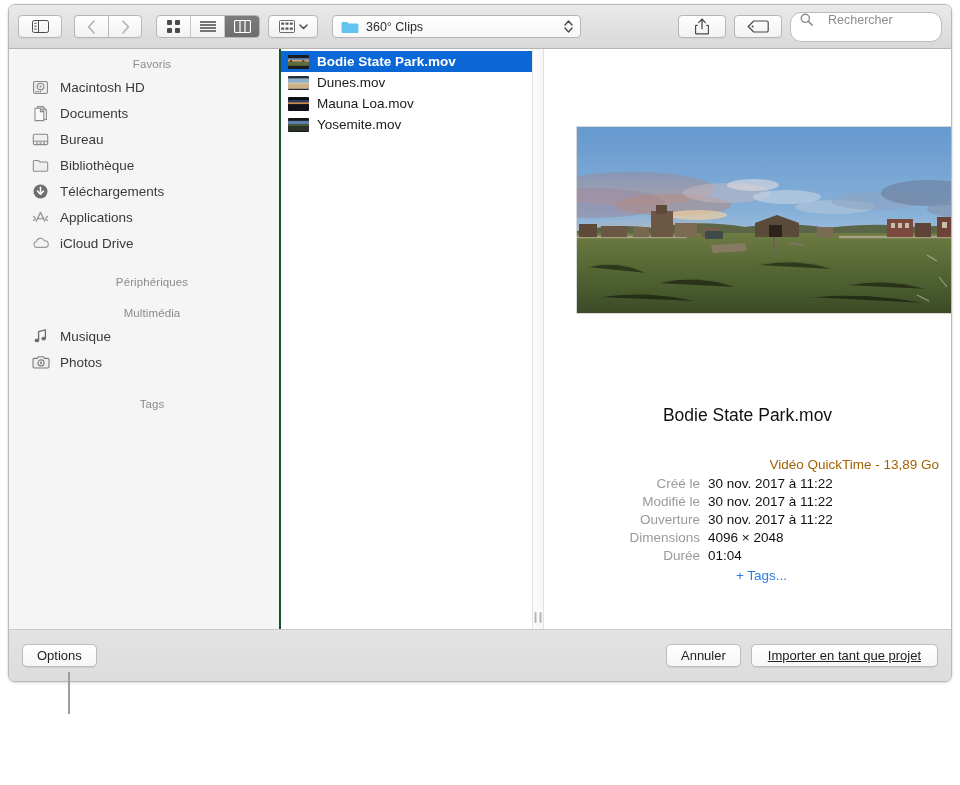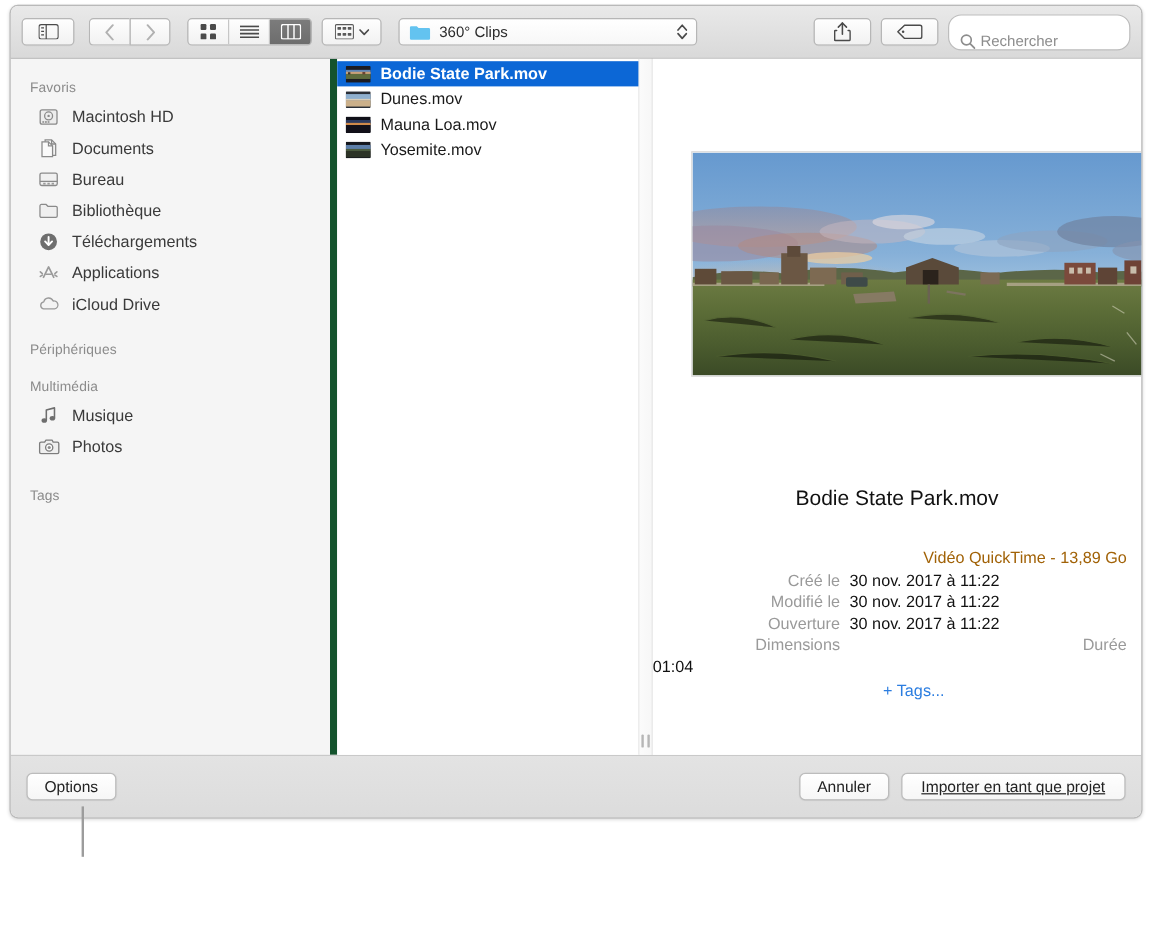--- a/index.html
+++ b/index.html
@@ -75,36 +75,37 @@
     font-size: 12.5px; color: #2b2b2b;
     cursor: default;
     box-shadow: 0 1px 0 rgba(255,255,255,.8) inset;
   }
   .path-popup .label { flex: 1; white-space: nowrap; overflow: hidden; }
   .search-field {
     height: 30px; width: 152px;
     background: #ffffff;
     border: 1px solid #bdbdbd;
     border-radius: 11px;
-    display: flex; align-items: flex-end; gap: 4px;
+    display: flex; align-items: flex-start; gap: 15px;
     padding: 0 9px;
     font-size: 12.5px; color: #8d8d8d;
     cursor: text;
   }
   .spacer { flex: 1; }
 
   
   .body { flex: 1; display: flex; min-height: 0; background: #fff; }
 
   .sidebar {
     width: 272px; flex: 0 0 272px;
     background: #f5f5f5;
-    border-right: 6px solid #14532d;
-    padding-top: 12px;
+    border-right: 2px solid #14532d;
+    padding-top: 2px;
     overflow: hidden;
+    text-align: center;
   }
   .sb-header {
     font-size: 11.5px; color: #8b8b8b;
     padding: 7px 0 4px 16px; letter-spacing: 0.1px;
   }
   .sb-item {
     display: flex; align-items: center;
     height: 26px; padding-left: 22px; gap: 10px;
     font-size: 13.5px; color: #3a3a3a;
     cursor: default;
@@ -623,20 +624,21 @@
           <div class="k">Créé le</div>
           <div class="v">30 nov. 2017 à 11:22</div>
 
           <div class="k">Modifié le</div>
           <div class="v">30 nov. 2017 à 11:22</div>
 
           <div class="k">Ouverture</div>
           <div class="v">30 nov. 2017 à 11:22</div>
 
           <div class="k">Dimensions</div>
+          <div class="v">4096 × 2048</div>
 
           <div class="k">Durée</div>
           <div class="v">01:04</div>
 
           <div class="tags">+ Tags...</div>
         </div>
       </div>
     </div>
 
     <div class="bottom">

